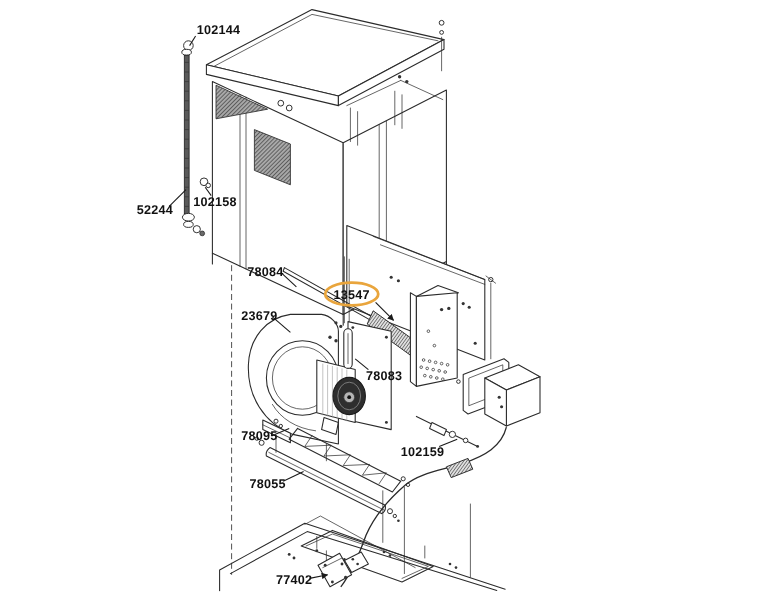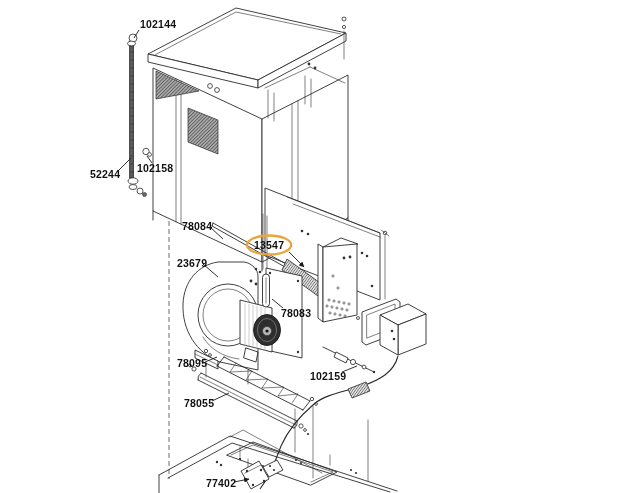--- a/index.html
+++ b/index.html
@@ -1,17 +1,17 @@
 <!DOCTYPE html>
 <html><head>
 <meta charset="utf-8">
 <style>
   html,body{margin:0;padding:0;background:#ffffff;}
   #stage{position:relative;width:548px;height:493px;background:#ffffff;overflow:hidden;
-         font-family:"Liberation Sans", sans-serif;}
+         font-family:"Liberation Sans", sans-serif;margin-left:24px;}
   svg{position:absolute;left:0;top:0;}
   .ln{fill:none;stroke:#2b2b2b;stroke-width:0.9;stroke-linecap:round;stroke-linejoin:round;}
   .fc{fill:#ffffff;stroke:#2b2b2b;stroke-width:0.9;stroke-linejoin:round;}
   .thin{stroke-width:0.6;}
   .dot{fill:#333333;stroke:none;}
   .scr{fill:#ffffff;stroke:#2b2b2b;stroke-width:0.8;}
   .hole{fill:none;stroke:#444444;stroke-width:0.7;}
   .callout-text{font-family:"Liberation Sans",sans-serif;font-weight:bold;font-size:10.5px;
                 fill:#111111;letter-spacing:0.2px;cursor:pointer;}
 </style>

